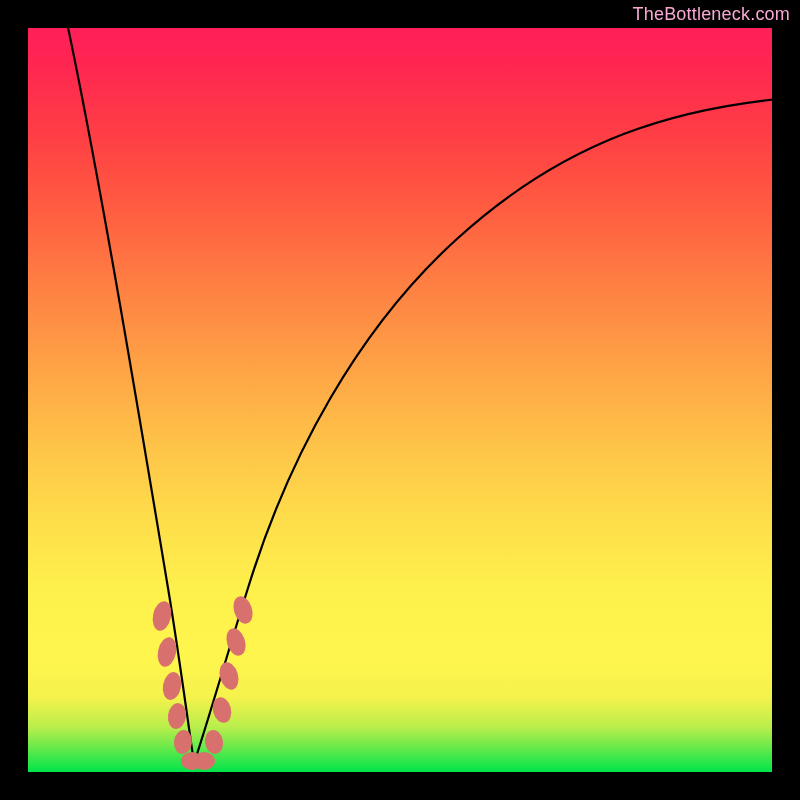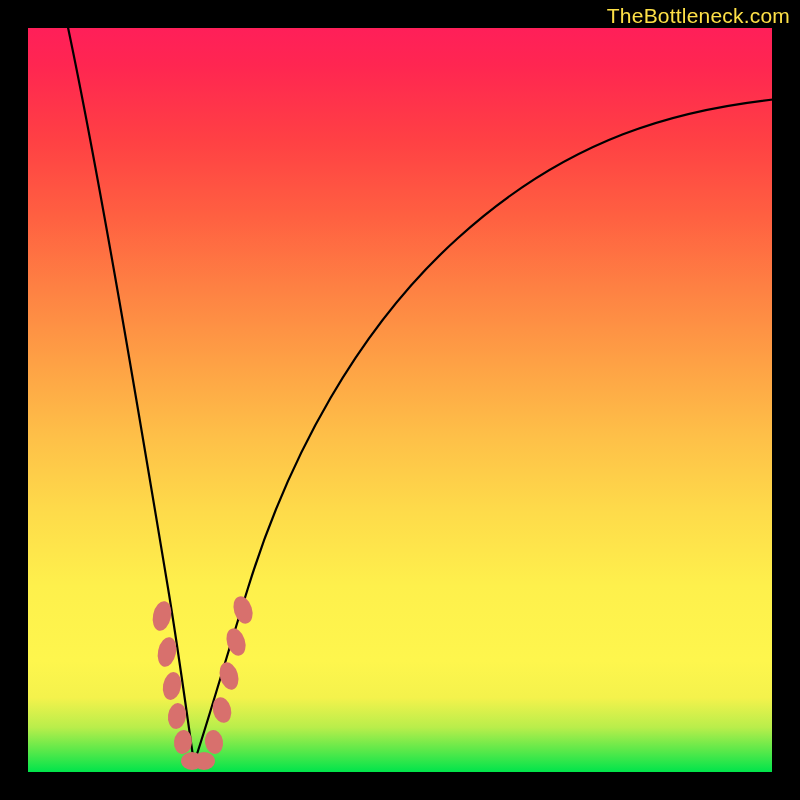--- a/index.html
+++ b/index.html
@@ -39,22 +39,22 @@
       #ff5f41 75%,
       #ff4044 85%,
       #ff2651 95%,
       #ff1f59 100%
     );
   }
   .watermark {
     position: absolute;
     top: 4px;
     right: 10px;
-    color: #fde047;
-    font-size: 21px;
+    color: #f9a8d4;
+    font-size: 18px;
     font-weight: 400;
     letter-spacing: 0.2px;
     user-select: none;
   }
   svg.curves {
     position: absolute;
     left: 0;
     top: 0;
     width: 744px;
     height: 744px;

